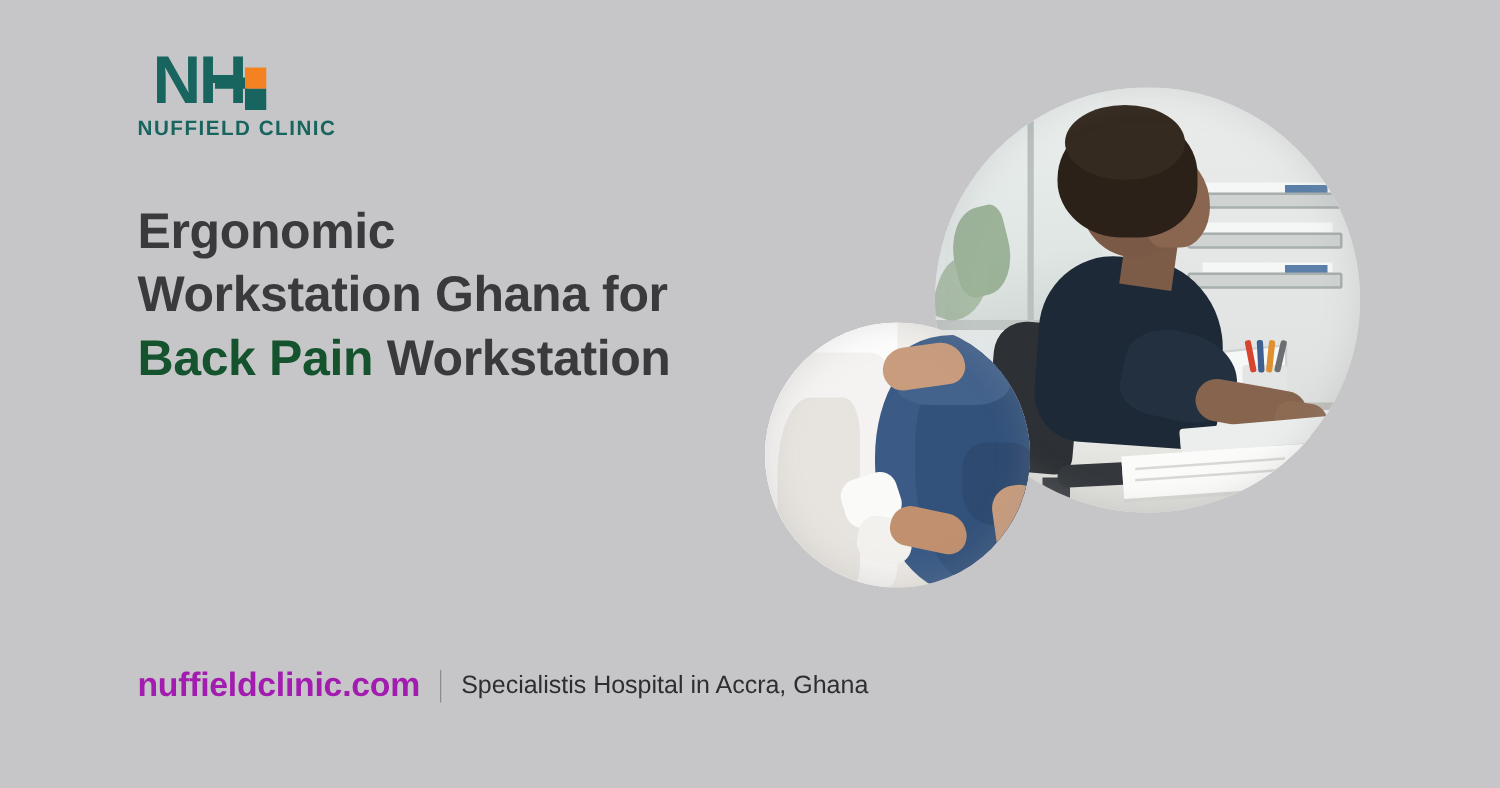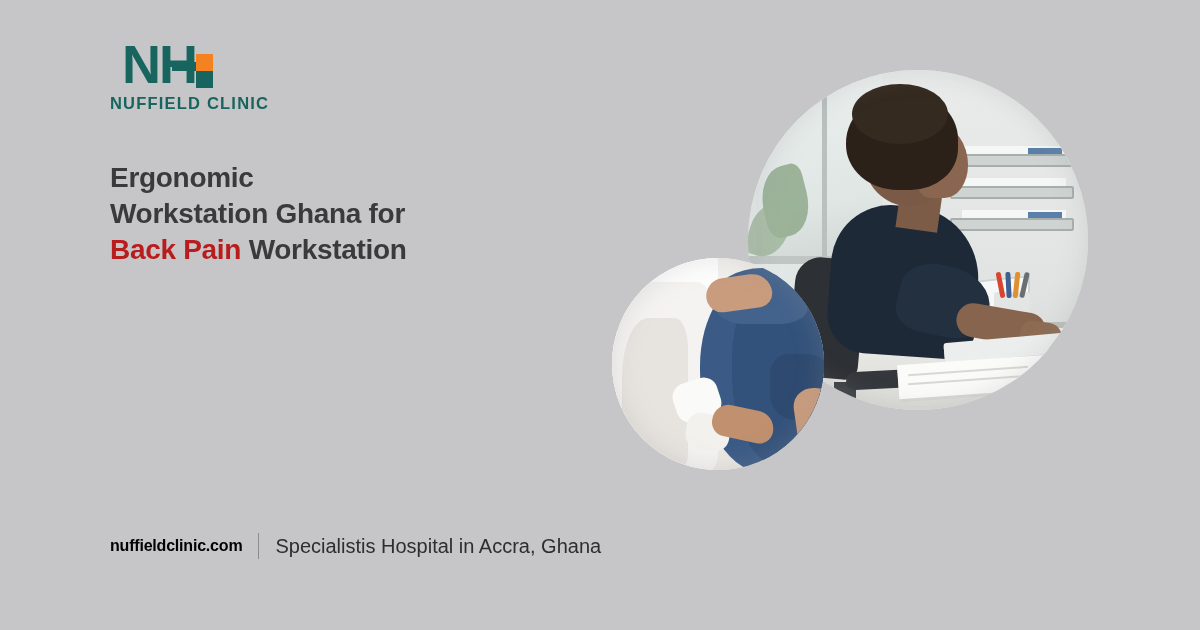--- a/index.html
+++ b/index.html
@@ -77,41 +77,41 @@
     letter-spacing: 1.2px;
     color: #18655f;
   }
 
   
   .headline {
     position: absolute;
     left: 110px;
     top: 160px;
     width: 520px;
-    font-size: 28px;
+    font-size: 40px;
     line-height: 1.28;
     font-weight: bold;
     color: #3a3a3c;
     letter-spacing: -0.3px;
   }
-  .headline .accent { color: #b91c1c; }
+  .headline .accent { color: #14532d; }
 
   
   .footer {
     position: absolute;
     left: 110px;
     top: 533px;
     display: flex;
     align-items: center;
     gap: 0;
   }
   .footer-domain {
-    font-size: 16px;
+    font-size: 27px;
     font-weight: bold;
-    color: #000000;
+    color: #a21caf;
     letter-spacing: -0.2px;
   }
   .footer-divider {
     width: 1px;
     height: 26px;
     background: #8c8c8e;
     margin: 0 16px;
   }
   .footer-tagline {
     font-size: 20px;

